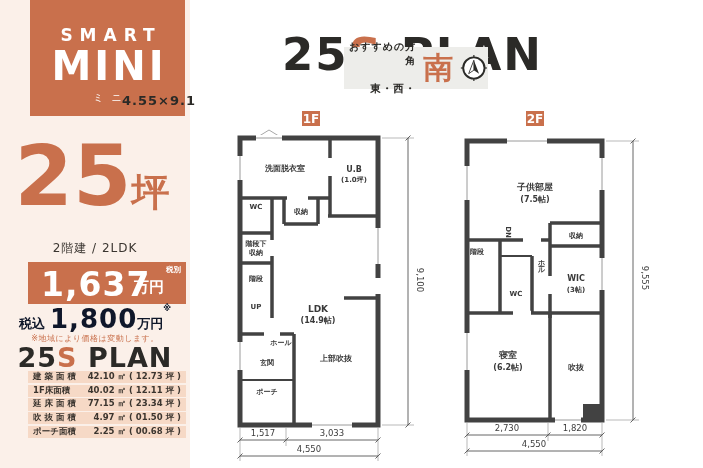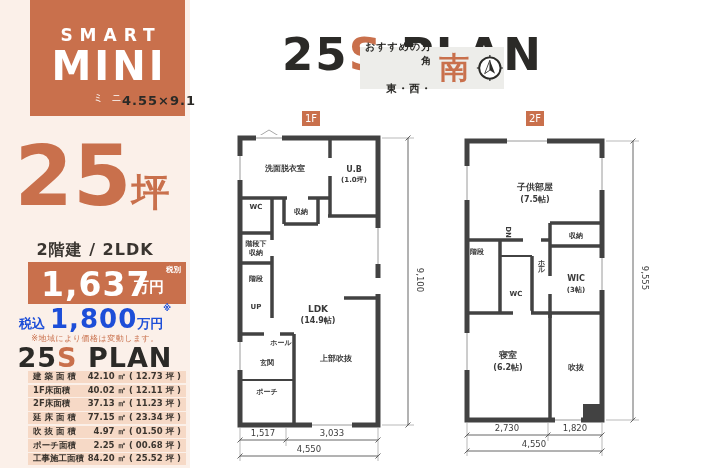--- a/index.html
+++ b/index.html
@@ -12,59 +12,59 @@
   .logo{position:absolute;left:30px;top:0;width:155px;height:116px;background:#c9704c;color:#fff;
         text-align:center;box-sizing:border-box;padding-top:25px}
   .logo-smart{font-size:17px;letter-spacing:7px;text-indent:7px;font-weight:bold}
   .logo-mini{font-size:40px;font-weight:bold;letter-spacing:3px;text-indent:3px;line-height:1.05}
   .logo-kana{font-size:10px;font-weight:normal;letter-spacing:8px;text-indent:8px;margin-top:4px}
 
   .tsubo{position:absolute;left:0;top:134px;width:184px;text-align:center;color:#c9704c;font-weight:bold}
   .tsubo-num{font-size:84px;line-height:1}
   .tsubo-unit{font-size:38px}
 
-  .type-line{position:absolute;left:0;top:240px;width:190px;text-align:center;font-size:16px;
-             color:#3a3530;font-weight:bold;letter-spacing:1px}
+  .type-line{position:absolute;left:0;top:240px;width:190px;text-align:center;font-size:12px;
+             color:#3a3530;font-weight:normal;letter-spacing:1px}
 
   .price-banner{position:absolute;left:28px;top:262px;width:158px;height:42px;background:#c9704c;color:#fff}
   .price-val{position:absolute;left:13px;top:3px;font-size:33px;font-weight:bold;letter-spacing:1px}
   .price-unit{position:absolute;right:22px;bottom:7px;font-size:15px;font-weight:bold}
   .price-tax{position:absolute;right:5px;top:3px;font-size:7.5px;font-weight:bold}
 
-  .tax-line{position:absolute;left:0;top:304px;width:190px;text-align:center;color:#1d4ed8;font-weight:bold}
+  .tax-line{position:absolute;left:0;top:304px;width:190px;text-align:center;color:#0f172a;font-weight:bold}
   .tax-label{font-size:13px;margin-right:5px}
   .tax-val{font-size:26px;letter-spacing:1px}
   .tax-unit{font-size:13px}
   .tax-mark{font-size:8px;vertical-align:top}
 
   .disclaimer{position:absolute;left:0;top:333px;width:190px;text-align:center;color:#c9704c;
               font-size:8px;font-weight:normal;letter-spacing:.5px}
 
   .plan-heading{position:absolute;left:0;top:342px;width:190px;text-align:center;font-size:27px;
                 font-weight:bold;color:#2b2a27;letter-spacing:1px}
 
   .area-table{position:absolute;left:28px;top:371px;width:158px}
   .area-row{height:12.2px;margin-bottom:1.5px;background:#f6d9c6;display:flex;
             justify-content:space-between;align-items:center;padding:0 5px;
             font-size:8.5px;font-weight:bold;color:#3b352f;white-space:nowrap}
 
   
   .main-title{position:absolute;left:122px;right:0;top:0;text-align:center;font-size:45px;
               font-weight:bold;color:#2b2a27;letter-spacing:2px;line-height:1.1}
-  .dir-box{position:absolute;left:360px;top:47px;width:144px;height:42px;background:#ededea;
+  .dir-box{position:absolute;left:344px;top:47px;width:144px;height:42px;background:#ededea;
            display:flex;align-items:center;justify-content:center;gap:7px}
   .dir-text{text-align:right;color:#2b2a27;font-weight:bold}
   .dir-line1{font-size:10px;letter-spacing:1px}
   .dir-line2{font-size:10.5px;margin-top:14px;letter-spacing:1px}
   .dir-big{font-size:30px;color:#c9704c;font-weight:bold;line-height:1}
   .compass{width:30px;height:30px}
   .footprint{position:absolute;left:122px;right:0;top:93px;text-align:left;font-size:13px;
              font-weight:bold;color:#2b2a27;letter-spacing:1px}
-  .floor-tag{position:absolute;width:18px;height:15px;background:#c9704c;color:#fff;font-size:10px;
-             font-weight:normal;display:flex;align-items:center;justify-content:center}
+  .floor-tag{position:absolute;width:18px;height:15px;background:#c9704c;color:#fff;font-size:12px;
+             font-weight:bold;display:flex;align-items:center;justify-content:center}
 
   
   svg.plan{position:absolute}
   .outer{fill:#fff;stroke:#424242;stroke-width:5}
   .w{stroke:#424242;stroke-width:3.5}
   .wt{stroke:#424242;stroke-width:2}
   .gap{stroke:#fff;stroke-width:4.5}
   .gapO{stroke:#fff;stroke-width:6}
   .win{stroke:#9a9a9a;stroke-width:1}
   .t{stroke:#909090;stroke-width:.8;fill:none}
@@ -115,38 +115,30 @@
   <div class="area-table">
     <div class="area-row">
         <span>建 築 面 積</span>
         <span>42.10 ㎡ ( 12.73 坪 )</span>
       </div>
     <div class="area-row">
         <span>1F床面積</span>
         <span>40.02 ㎡ ( 12.11 坪 )</span>
       </div>
     <div class="area-row">
-        <span>2F床面積</span>
-        <span>37.13 ㎡ ( 11.23 坪 )</span>
-      </div>
-    <div class="area-row">
         <span>延 床 面 積</span>
         <span>77.15 ㎡ ( 23.34 坪 )</span>
       </div>
     <div class="area-row">
         <span>吹 抜 面 積</span>
         <span>4.97 ㎡ ( 01.50 坪 )</span>
       </div>
     <div class="area-row">
         <span>ポーチ面積</span>
         <span>2.25 ㎡ ( 00.68 坪 )</span>
-      </div>
-    <div class="area-row">
-        <span>工事施工面積</span>
-        <span>84.20 ㎡ ( 25.52 坪 )</span>
       </div>
   </div>
 </aside>
 
 <h1 class="main-title">
   <span>25</span><span class="orange">S</span><span> PLAN</span>
 </h1>
 
 <div class="dir-box">
   <div class="dir-text">

